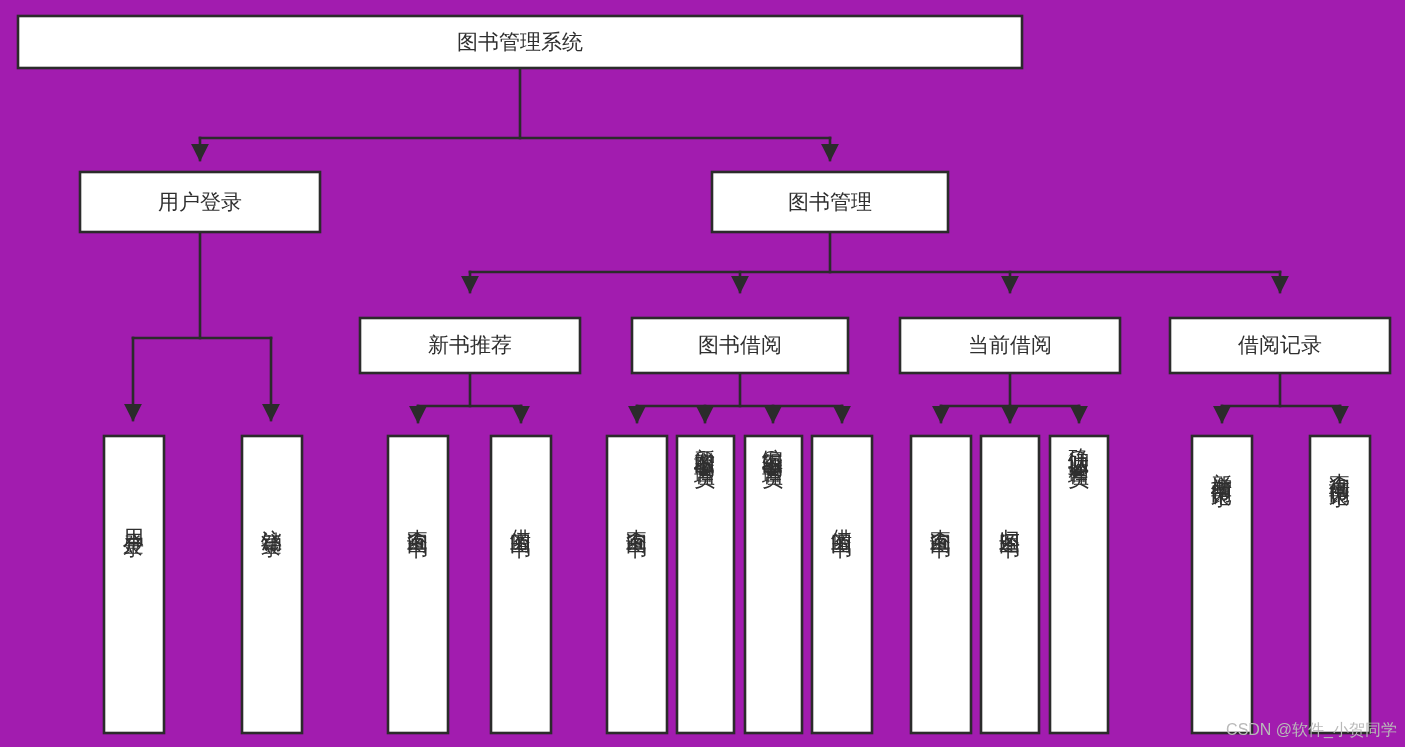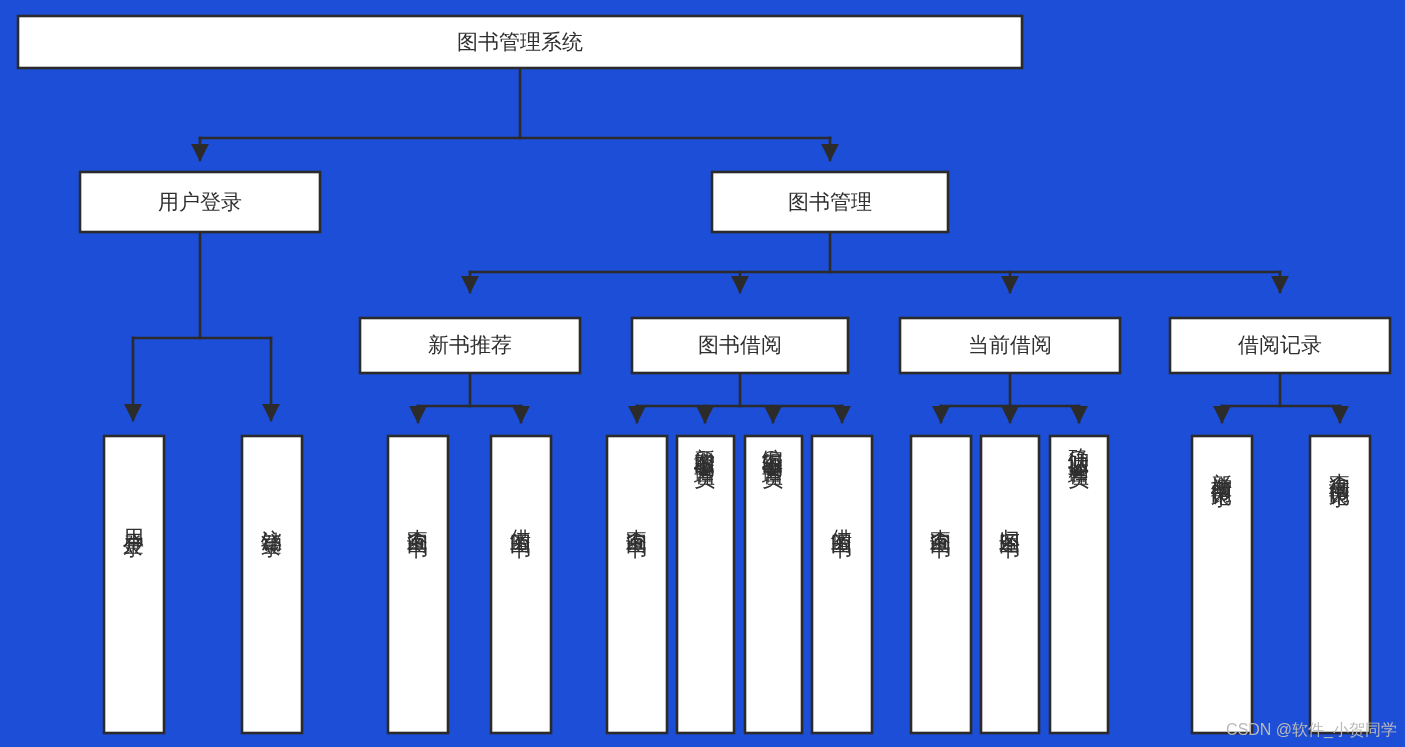--- a/index.html
+++ b/index.html
@@ -10,21 +10,21 @@
   body {
     width: 1405px;
     height: 747px;
     font-family: "Liberation Sans", "DejaVu Sans", sans-serif;
     overflow: hidden;
   }
   #diagram-root {
     position: relative;
     width: 1405px;
     height: 747px;
-    background: #1d4ed8;
+    background: #a21caf;
   }
   svg#flow {
     position: absolute;
     left: 0;
     top: 0;
     width: 1405px;
     height: 747px;
     display: block;
   }
   .node-rect {

